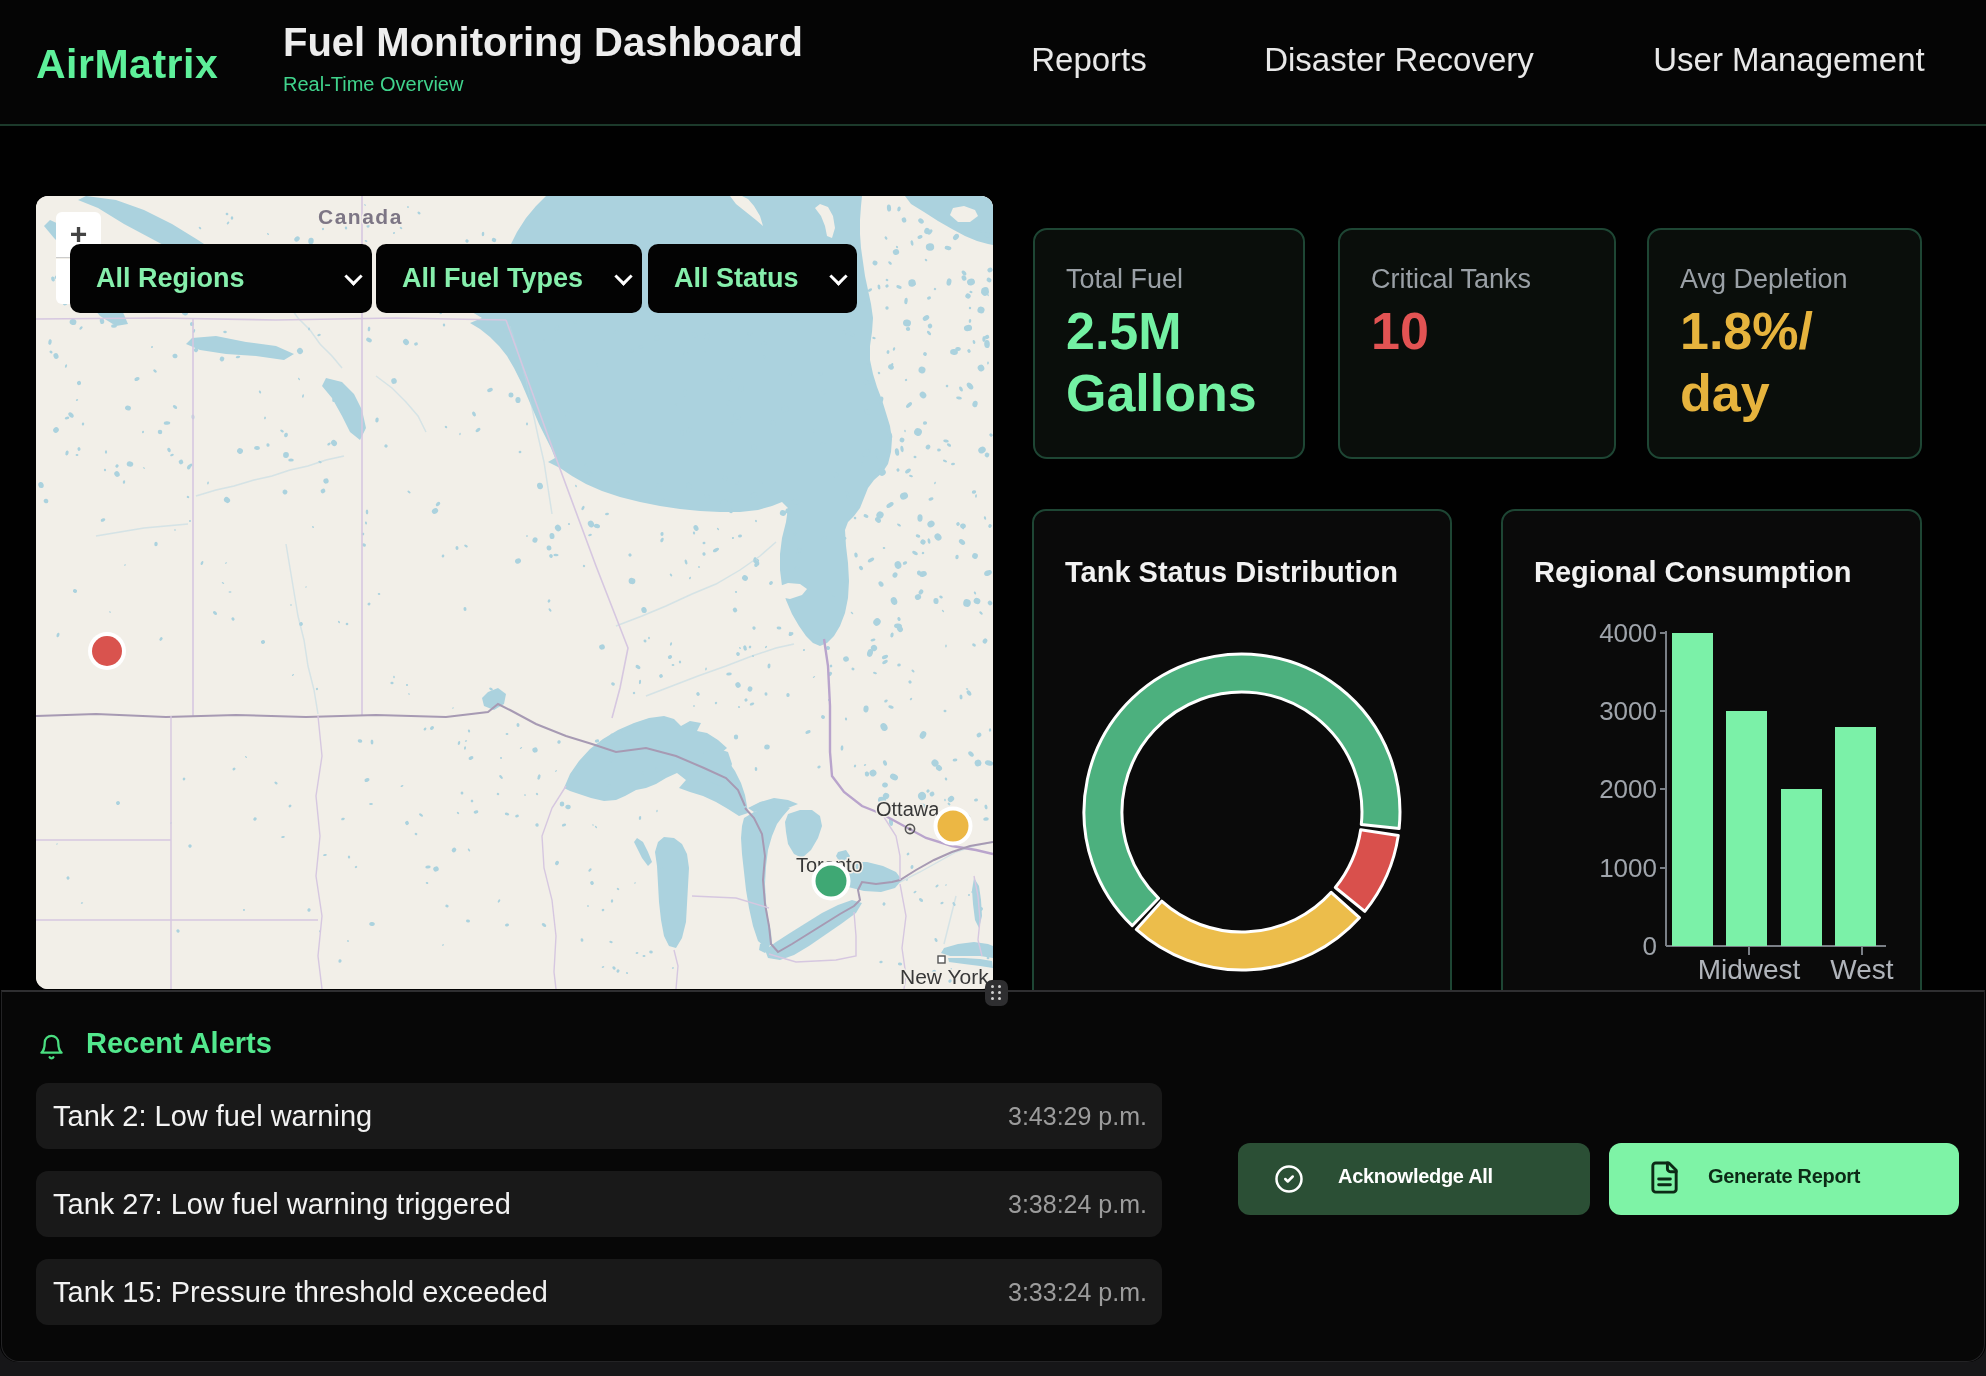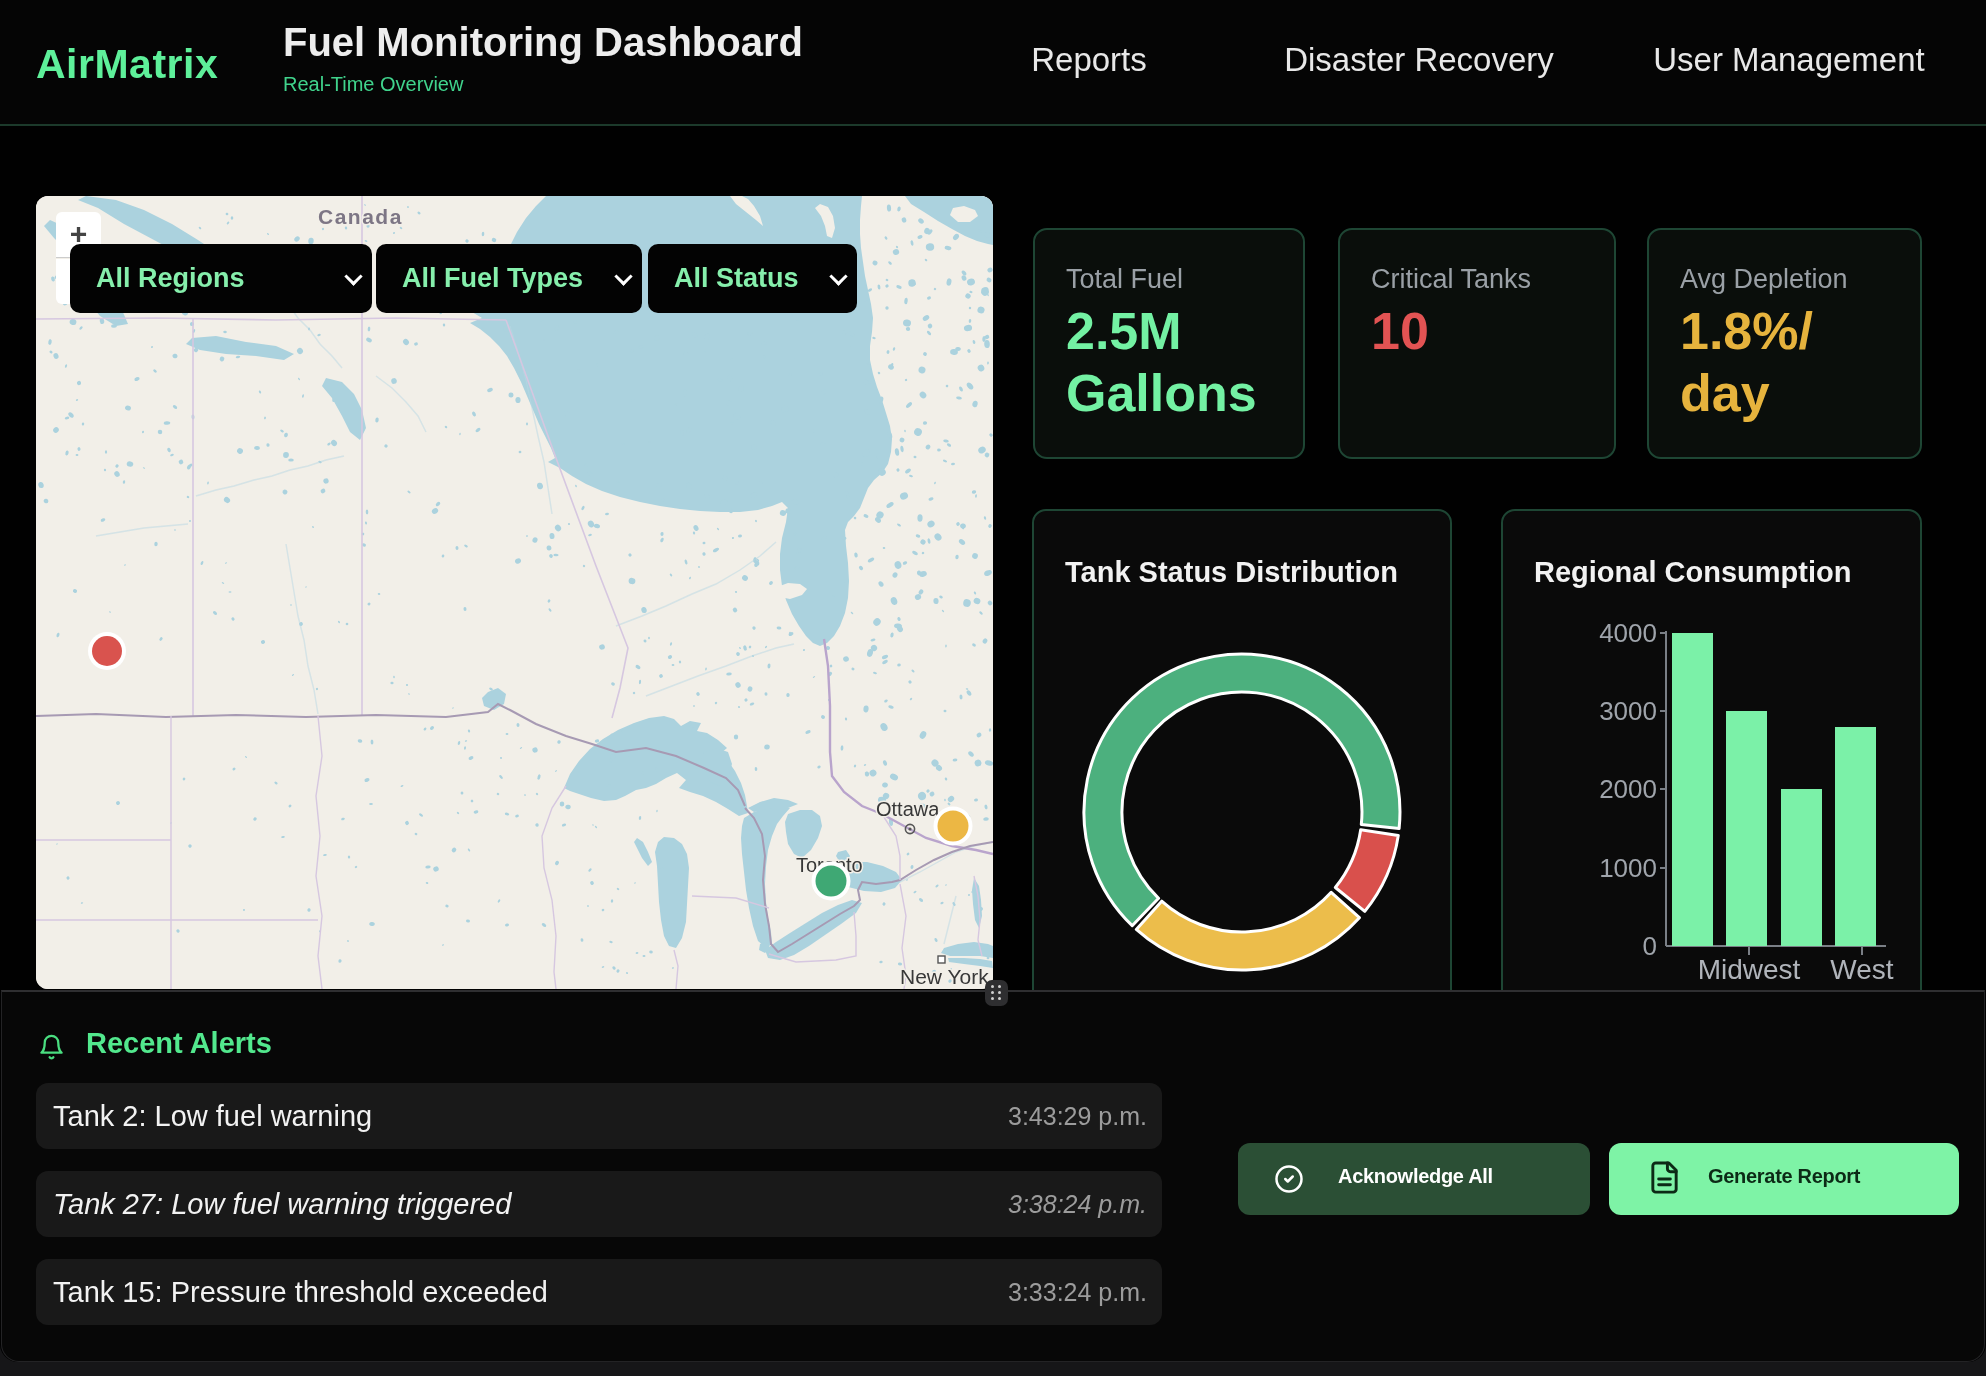--- a/index.html
+++ b/index.html
@@ -37,21 +37,21 @@
   border-radius:7px; z-index:30; }
 #handle i { position:absolute; width:3px; height:3px; border-radius:50%; background:#cfcfcf; }
 </style></head>
 <body>
 <div id="app">
   <div id="header">
     <div id="logo">AirMatrix</div>
     <div id="title">Fuel Monitoring Dashboard</div>
     <div id="subtitle">Real-Time Overview</div>
     <div class="nav" style="left:1089px;">Reports</div>
-    <div class="nav" style="left:1399px;margin-left:20px;">Disaster Recovery</div>
+    <div class="nav" style="left:1399px;">Disaster Recovery</div>
     <div class="nav" style="left:1789px;">User Management</div>
   </div>
 
   <div id="map">
     <svg width="957" height="793" viewBox="0 0 957 793">
 <rect width="957" height="793" fill="#f2efe8"></rect>
 <polygon points="510.0,0.0 500.0,10.0 490.0,22.0 481.0,36.0 473.0,52.0 466.0,68.0 459.0,84.0 452.0,100.0 443.0,108.0 436.0,116.0 446.0,122.0 434.0,127.0 444.0,133.0 454.0,141.0 463.0,150.0 471.0,160.0 478.0,172.0 485.0,186.0 491.0,200.0 497.0,214.0 503.0,228.0 509.0,240.0 515.0,252.0 519.0,262.0 512.0,266.0 524.0,272.0 536.0,280.0 550.0,288.0 566.0,295.0 584.0,301.0 604.0,306.0 624.0,310.0 644.0,313.0 664.0,315.0 684.0,316.0 704.0,316.0 722.0,314.0 736.0,310.0 746.0,306.0 752.0,312.0 750.0,326.0 746.0,342.0 744.0,358.0 744.0,374.0 746.0,390.0 750.0,404.0 756.0,418.0 763.0,430.0 770.0,440.0 777.0,447.0 784.0,450.0 791.0,447.0 798.0,440.0 804.0,430.0 809.0,417.0 812.0,402.0 813.0,385.0 812.0,367.0 810.0,350.0 809.0,334.0 812.0,326.0 818.0,320.0 824.0,312.0 828.0,302.0 832.0,292.0 838.0,284.0 846.0,277.0 852.0,268.0 855.0,256.0 856.0,243.0 854.0,230.0 850.0,217.0 846.0,204.0 841.0,191.0 837.0,178.0 834.0,164.0 834.0,150.0 836.0,136.0 837.0,122.0 835.0,108.0 832.0,94.0 829.0,80.0 827.0,66.0 825.0,52.0 824.0,38.0 824.0,24.0 825.0,10.0 826.0,0.0" fill="#abd2de"></polygon>
         <polygon points="869.0,0.0 875.0,8.0 888.0,16.0 902.0,25.0 916.0,33.0 929.0,40.0 941.0,45.0 952.0,48.0 957.0,49.0 957.0,0.0" fill="#abd2de"></polygon>
 <polygon points="50.0,0.0 80.0,4.0 108.0,14.0 136.0,28.0 162.0,44.0 186.0,60.0 204.0,72.0 210.0,80.0 198.0,82.0 174.0,72.0 148.0,60.0 118.0,44.0 88.0,28.0 62.0,12.0 42.0,4.0" fill="#abd2de"></polygon>
         <polygon points="14.0,24.0 36.0,34.0 56.0,48.0 72.0,64.0 80.0,80.0 70.0,84.0 52.0,72.0 34.0,58.0 18.0,42.0 8.0,30.0" fill="#abd2de"></polygon>
@@ -924,21 +924,21 @@
   <div id="alerts">
     <div class="abs" style="left:36px; top:40px;"><svg width="27" height="30" viewBox="0 0 24 24" fill="none" stroke="#4ade80" stroke-width="2" stroke-linecap="round" stroke-linejoin="round">
           <path d="M6 8a6 6 0 0 1 12 0c0 7 3 9 3 9H3s3-2 3-9"></path>
           <path d="M10.3 21a1.94 1.94 0 0 0 3.4 0"></path>
         </svg></div>
     <div class="abs" style="left:84px; top:37px; font-size:29px; line-height:29px; font-weight:bold; color:#52e88d;">Recent Alerts</div>
     <div class="arow" style="top:91px;">
         <div class="atext">Tank 2: Low fuel warning</div>
         <div class="atime">3:43:29 p.m.</div>
       </div>
-    <div class="arow" style="top:179px;font-style:italic;">
+    <div class="arow" style="top:179px;">
         <div class="atext">Tank 27: Low fuel warning triggered</div>
         <div class="atime">3:38:24 p.m.</div>
       </div>
     <div class="arow" style="top:267px;">
         <div class="atext">Tank 15: Pressure threshold exceeded</div>
         <div class="atime">3:33:24 p.m.</div>
       </div>
     <div class="btn" style="left:1236px; width:352px; background:#2b4f35; color:#fff;">
       <span class="abs" style="left:36px; top:21px;"><svg width="30" height="30" viewBox="0 0 24 24" fill="none" stroke="#fff" stroke-width="2" stroke-linecap="round" stroke-linejoin="round">
             <circle cx="12" cy="12" r="10"></circle>

